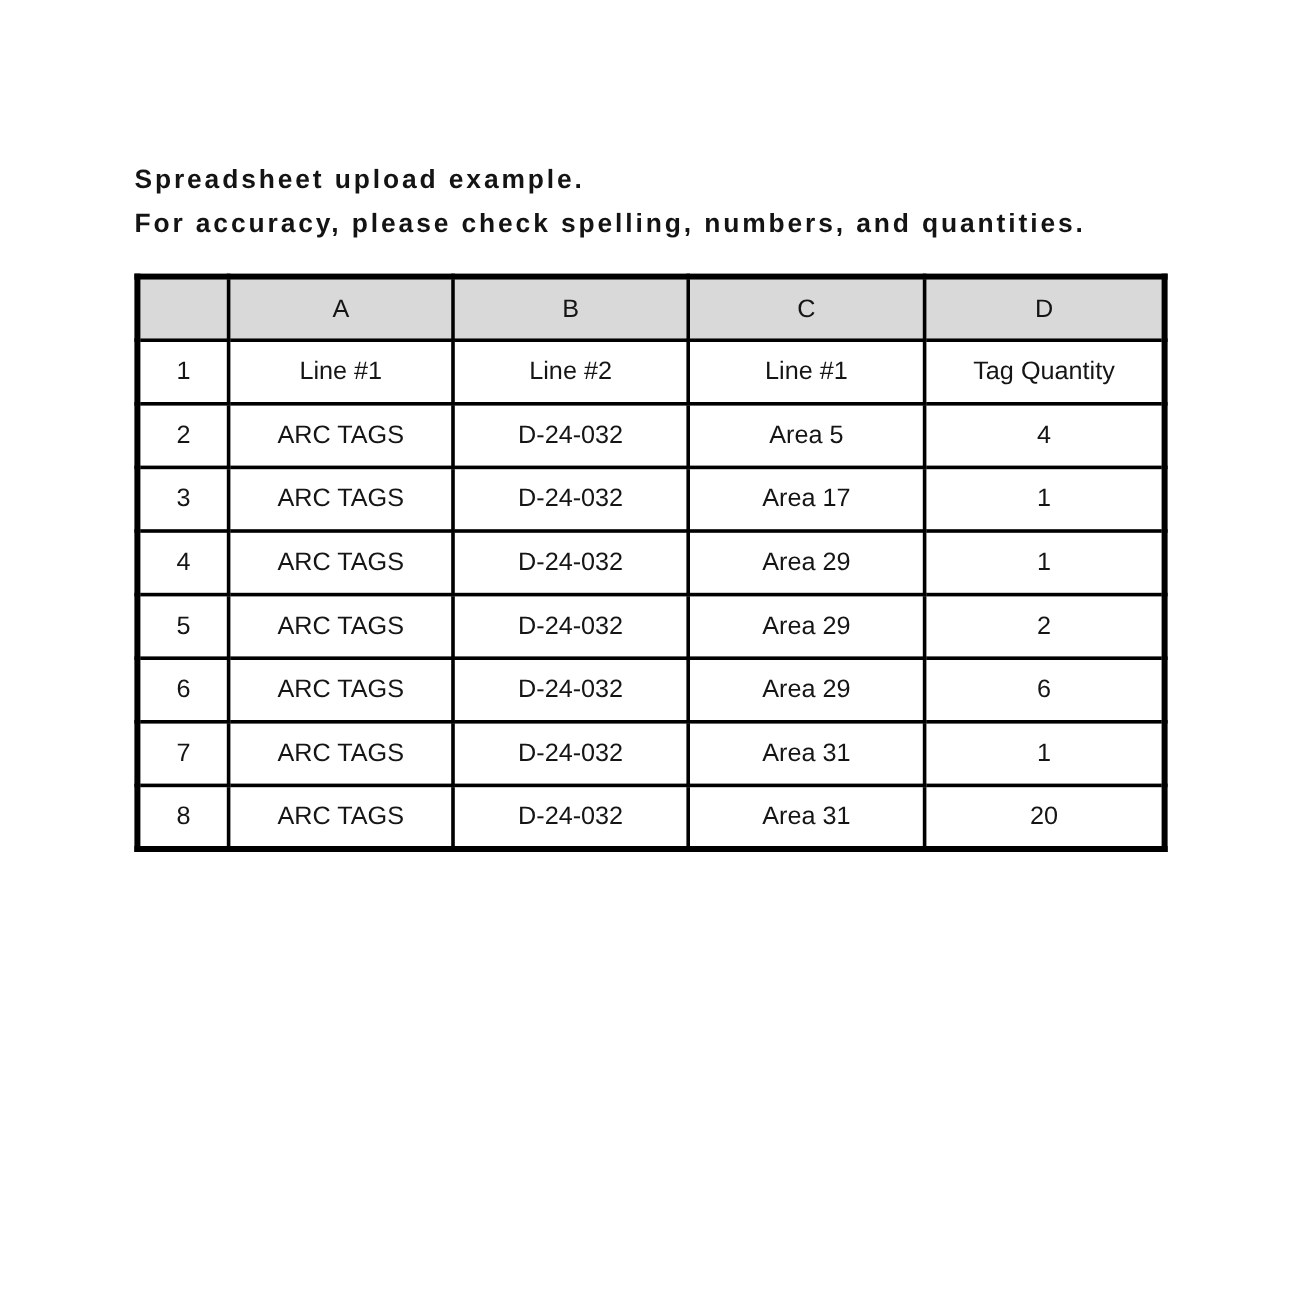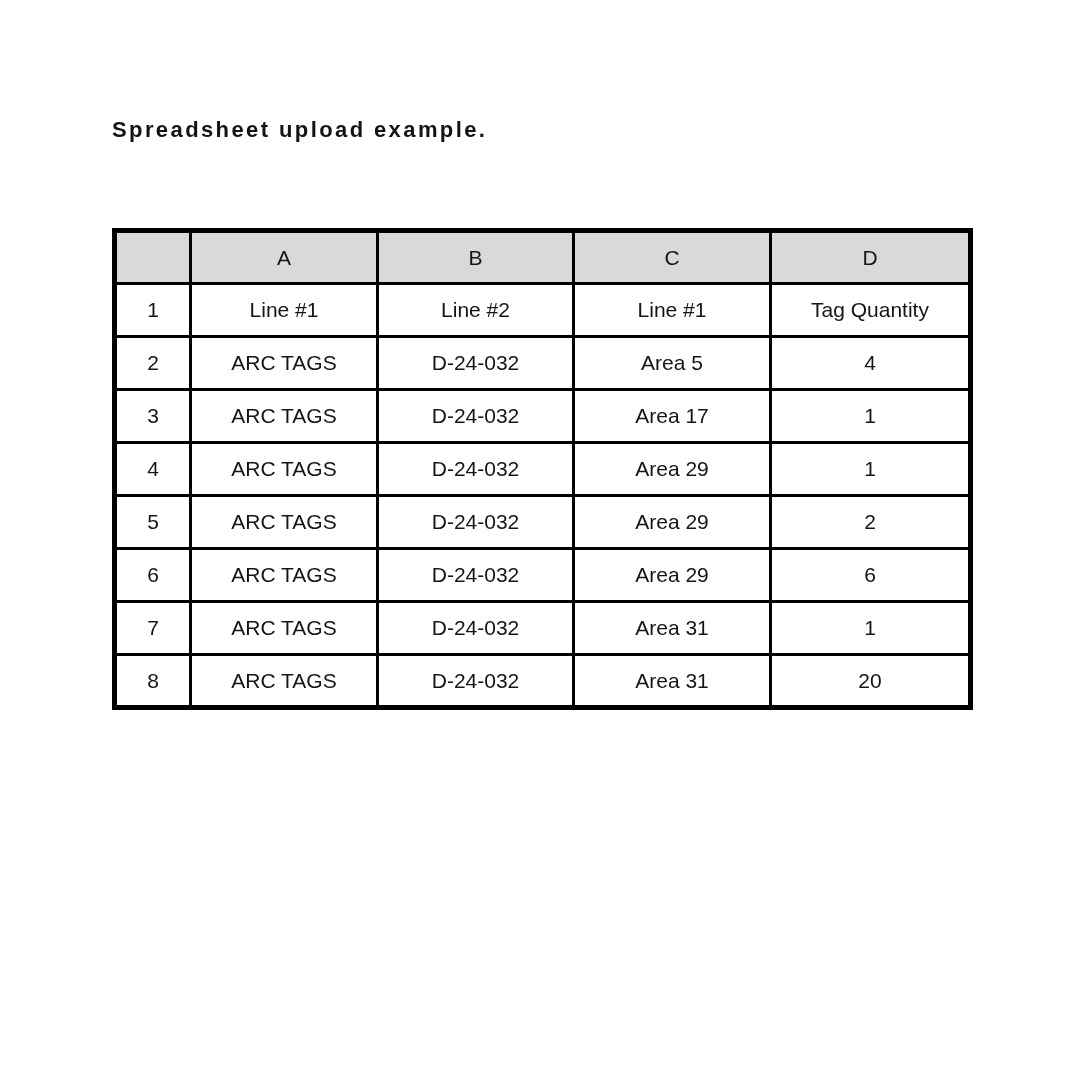--- a/index.html
+++ b/index.html
@@ -9,21 +9,21 @@
     background: #ffffff;
     font-family: "Liberation Sans", sans-serif;
     color: #111111;
     overflow: hidden;
   }
   .page { position: relative; width: 1080px; height: 1080px; background: #ffffff; }
 
   .intro {
     position: absolute;
     left: 112px;
-    top: 112px;
+    top: 132px;
     font-size: 22px;
     font-weight: 700;
     letter-spacing: 2.4px;
     line-height: 36px;
     color: #141414;
     white-space: nowrap;
   }
 
   table.sheet {
     position: absolute;
@@ -51,20 +51,21 @@
   td.rownum { font-size: 22px; }
   td.qty { font-weight: 700; }
 </style>
 </head>
 <body>
 
 <div class="page">
 
   <div class="intro">
     <div>Spreadsheet upload example.</div>
+    <div>For accuracy, please check spelling, numbers, and quantities.</div>
   </div>
 
   <table class="sheet">
     <colgroup>
       <col style="width:76px">
       <col style="width:187px">
       <col style="width:196px">
       <col style="width:197px">
       <col style="width:200px">
     </colgroup>

